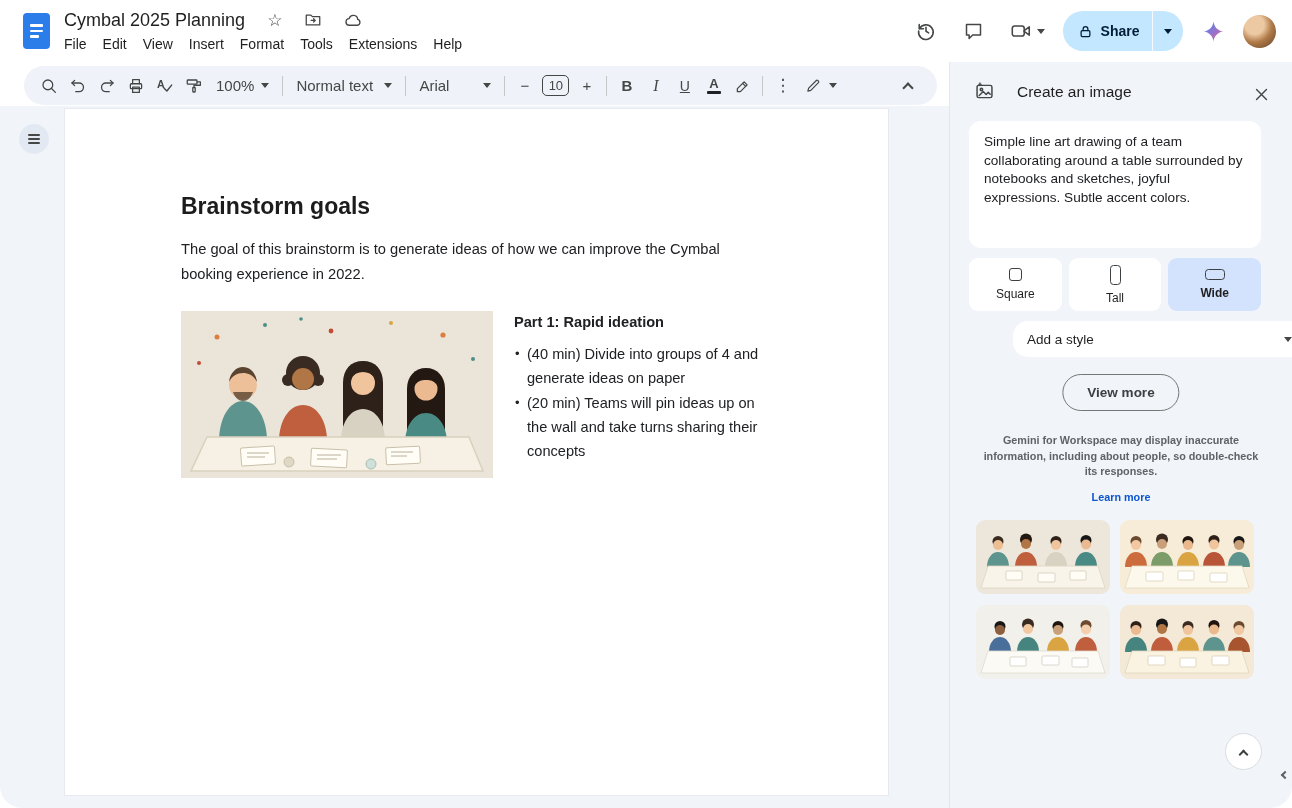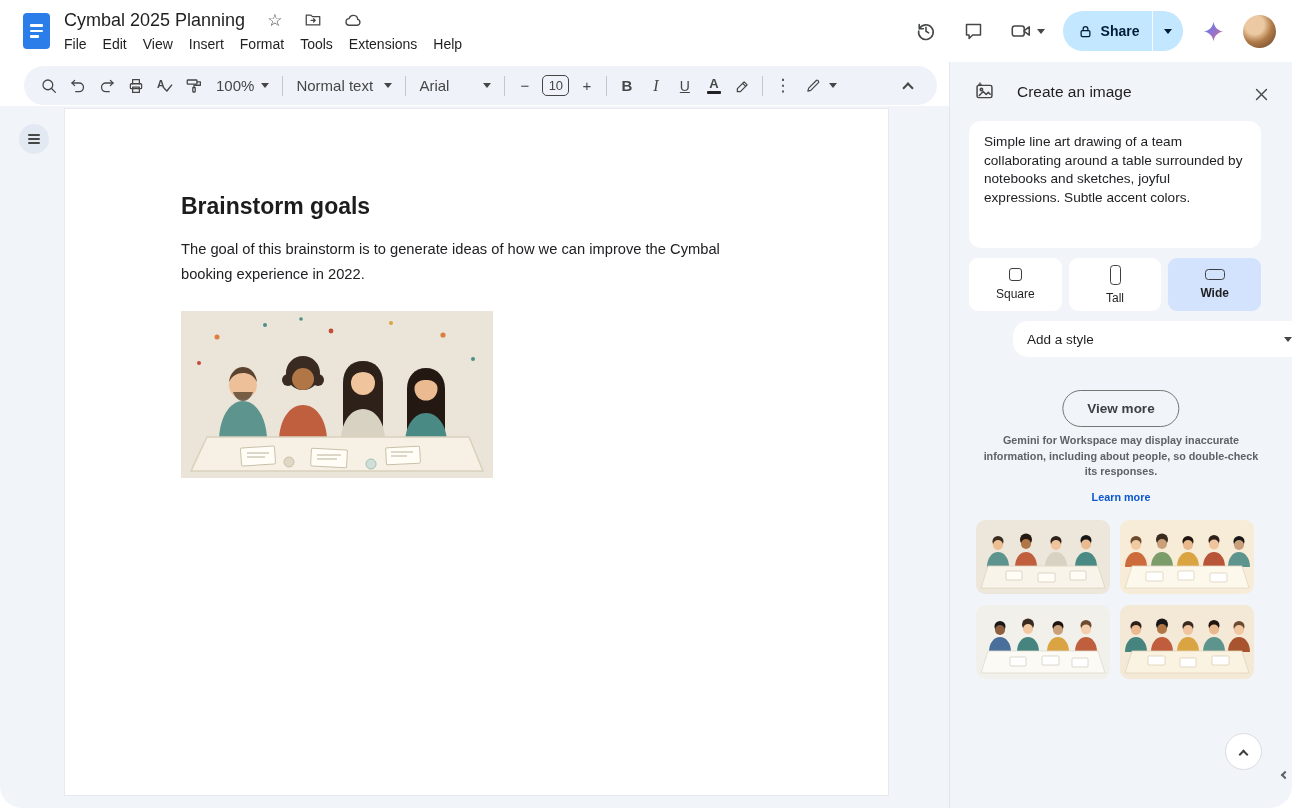--- a/index.html
+++ b/index.html
@@ -83,21 +83,21 @@
                  align-items:center; justify-content:center; gap:6px; cursor:pointer; }
   .aspect-chip.selected { background:#d3e3fd; }
   .aspect-chip .cap { font-size:12px; color:#1f1f1f; }
   .aspect-chip.selected .cap { font-weight:600; }
   .shape-square { width:13px; height:13px; border:1.7px solid #3c4043; border-radius:3px; }
   .shape-wide { width:20px; height:11px; border:1.7px solid #3c4043; border-radius:3.5px; }
   .shape-tall { width:11px; height:20px; border:1.7px solid #3c4043; border-radius:3.5px; }
   .p-style { position:absolute; left:19px; top:259px; width:292px; height:36px; background:#fff; border-radius:15px;
              display:flex; align-items:center; justify-content:space-between; padding:0 13px 0 14px; cursor:pointer;margin-left:44px; }
   .p-style .lbl { font-size:13.5px; color:#1f1f1f; }
-  .p-viewmore { position:absolute; left:50%; transform:translateX(-50%); top:328px; height:37px; padding:0 24px;
+  .p-viewmore { position:absolute; left:50%; transform:translateX(-50%); top:312px; height:37px; padding:0 24px;
                 border:1px solid #747775; border-radius:19px; background:transparent; font-size:13.5px; font-weight:600;
                 color:#3c4043; cursor:pointer; font-family:inherit; }
   .p-disclaimer { position:absolute; left:31px; top:371px; width:280px; text-align:center;
                   font-size:10.8px; line-height:15.6px; font-weight:600; color:#5f6368; }
   .p-learnmore { position:absolute; left:0; right:0; top:429px; text-align:center; font-size:10.8px; font-weight:700;
                  color:#0b57d0; cursor:pointer; }
   .p-grid { position:absolute; left:26px; top:458px; display:grid; grid-template-columns:134px 134px; gap:11px 10px; }
   .thumb { width:134px; height:74px; border-radius:9px; overflow:hidden; cursor:pointer; border:none; padding:0; background:transparent; }
   .thumb svg { display:block; }
   .p-fab { position:absolute; left:275px; top:671px; width:37px; height:37px; border-radius:50%; background:#fff;
@@ -351,20 +351,27 @@
             </g>
             <g stroke="#b9b09b" stroke-width="1">
               <path d="M66 142h22M66 146h18"></path>
                 <path d="M136 144h24M136 148h20"></path>
                 <path d="M210 141h22M210 145h16"></path>
             </g>
             <circle cx="108" cy="151" r="5" fill="#e0d8c4" stroke="#c9c0ab"></circle>
             <circle cx="190" cy="153" r="5" fill="#cfe0da" stroke="#a8bdb4"></circle>
           </svg>
         </div>
+        <div class="doc-col-right">
+          <div class="part-title">Part 1: Rapid ideation</div>
+          <ul class="doc-bullets">
+            <li>(40 min) Divide into groups of 4 and generate ideas on paper</li>
+            <li>(20 min) Teams will pin ideas up on the wall and take turns sharing their concepts</li>
+          </ul>
+        </div>
       </div>
     </div>
   </div>
 
   <aside class="panel">
     <span class="p-hicon">
       <svg class="ic" width="21" height="21" viewBox="0 0 24 24">
           <rect x="3.5" y="5" width="17" height="14" rx="2"></rect>
           <circle cx="8.5" cy="9.8" r="1.4"></circle>
           <path d="M6 16.5l4.5-4.5 3.4 3.4 2.4-2.4 2.2 2.2"></path>

